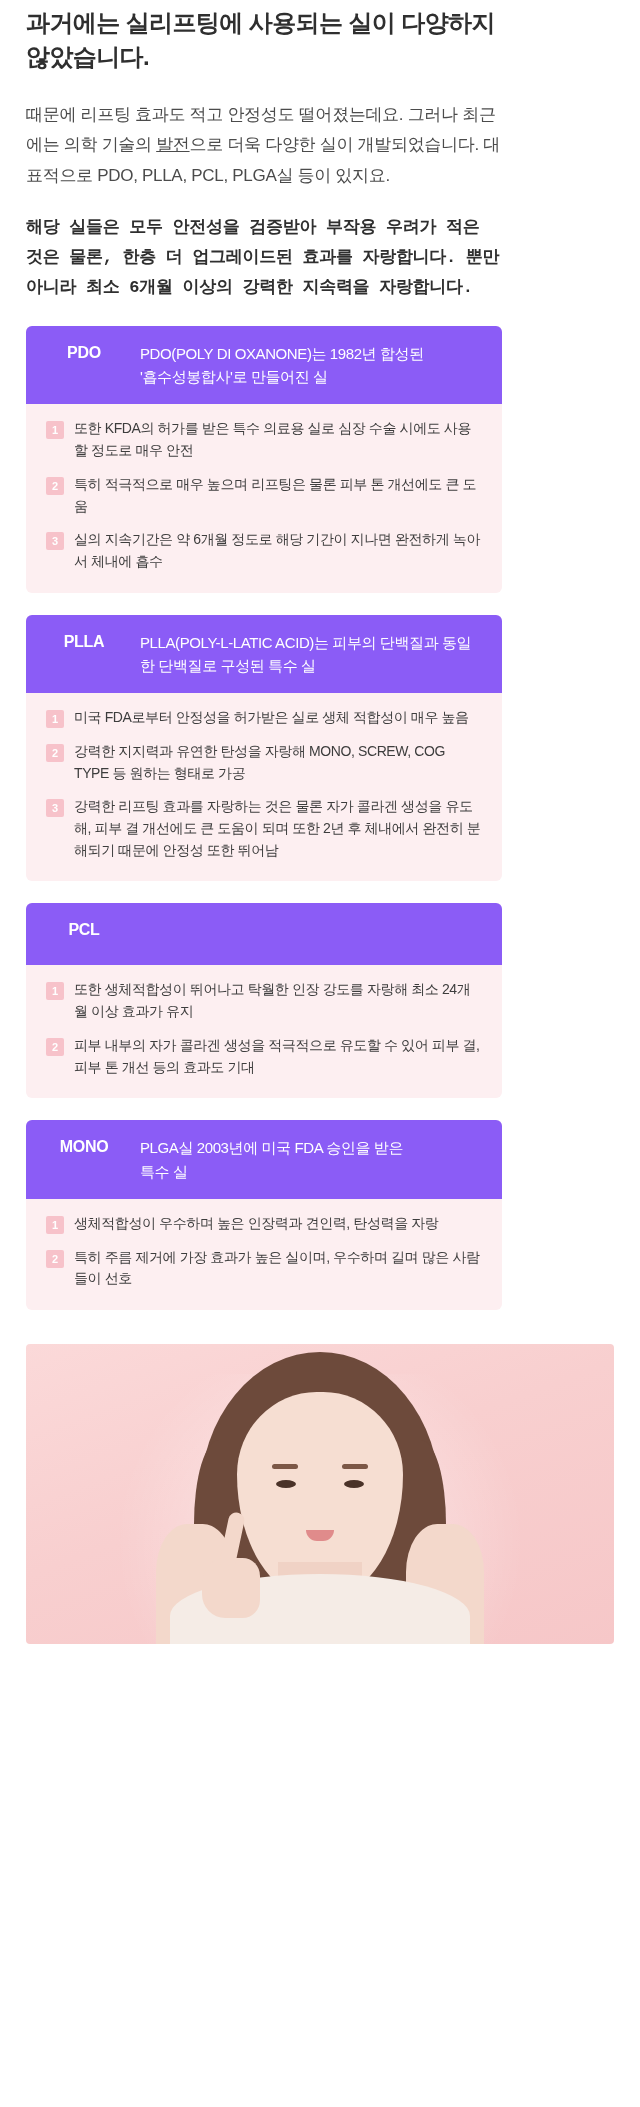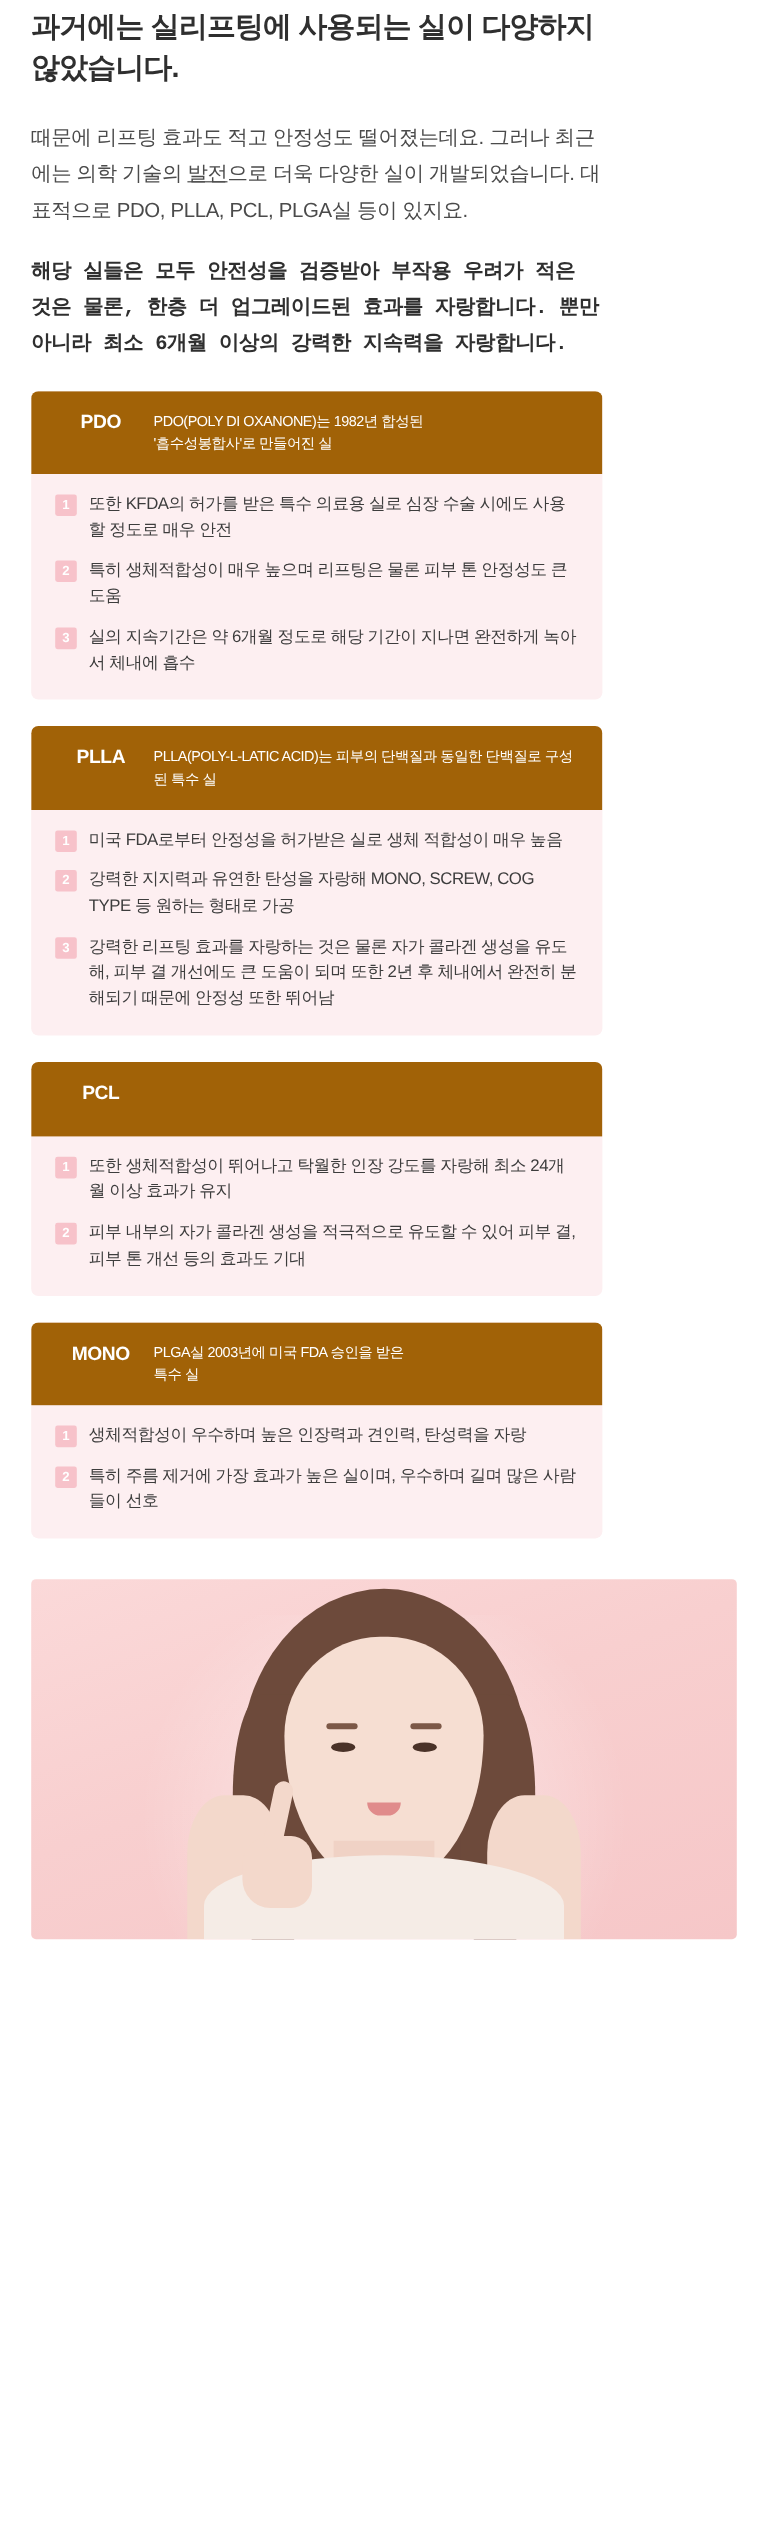--- a/index.html
+++ b/index.html
@@ -48,40 +48,41 @@
   
   .card {
     background: #fdeff1;
     border-radius: 6px;
     margin-bottom: 22px;
     overflow: hidden;
   }
   .card-head {
     display: flex;
     align-items: flex-start;
-    background: #a16207;
+    background: #8b5cf6;
     padding: 16px 18px 16px 14px;
     min-height: 62px;
   }
   .card-tag {
     flex: 0 0 88px;
     color: #ffffff;
     font-size: 16px;
     font-weight: bold;
     letter-spacing: -0.3px;
     text-align: center;
     padding-top: 2px;
   }
   .card-headtext {
     flex: 1 1 auto;
     color: #ffffff;
-    font-size: 12px;
+    font-size: 15px;
     line-height: 1.56;
     letter-spacing: -0.4px;
     white-space: pre-line;
+    margin-left: 12px;
   }
   .card-body {
     padding: 14px 20px 18px 20px;
   }
   .bullet {
     display: flex;
     align-items: flex-start;
     margin-bottom: 12px;
   }
   .bullet:last-child { margin-bottom: 2px; }
@@ -257,21 +258,21 @@
       <div class="card-headtext">PDO(POLY DI OXANONE)는 1982년 합성된
 '흡수성봉합사'로 만들어진 실</div>
     </div>
     <div class="card-body">
       <div class="bullet">
         <div class="bullet-num">1</div>
         <div class="bullet-text">또한 KFDA의 허가를 받은 특수 의료용 실로 심장 수술 시에도 사용할 정도로 매우 안전</div>
       </div>
       <div class="bullet">
         <div class="bullet-num">2</div>
-        <div class="bullet-text">특히 생체적합성이 매우 높으며 리프팅은 물론 피부 톤 안정성도 큰 도움</div>
+        <div class="bullet-text">특히 적극적으로 매우 높으며 리프팅은 물론 피부 톤 개선에도 큰 도움</div>
       </div>
       <div class="bullet">
         <div class="bullet-num">3</div>
         <div class="bullet-text">실의 지속기간은 약 6개월 정도로 해당 기간이 지나면 완전하게 녹아서 체내에 흡수</div>
       </div>
     </div>
   </div>
 
   <div class="card">
     <div class="card-head">

